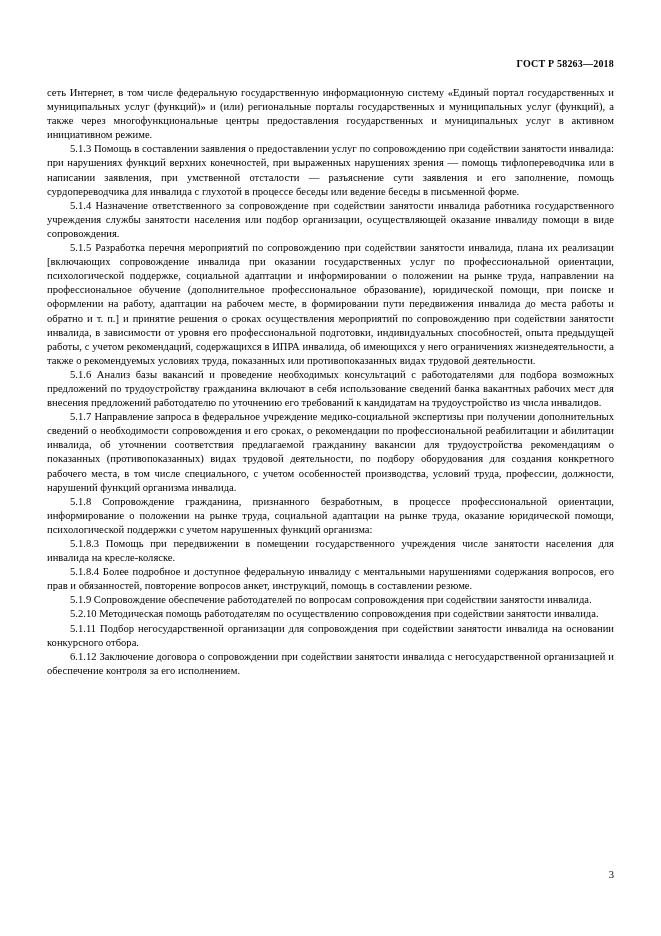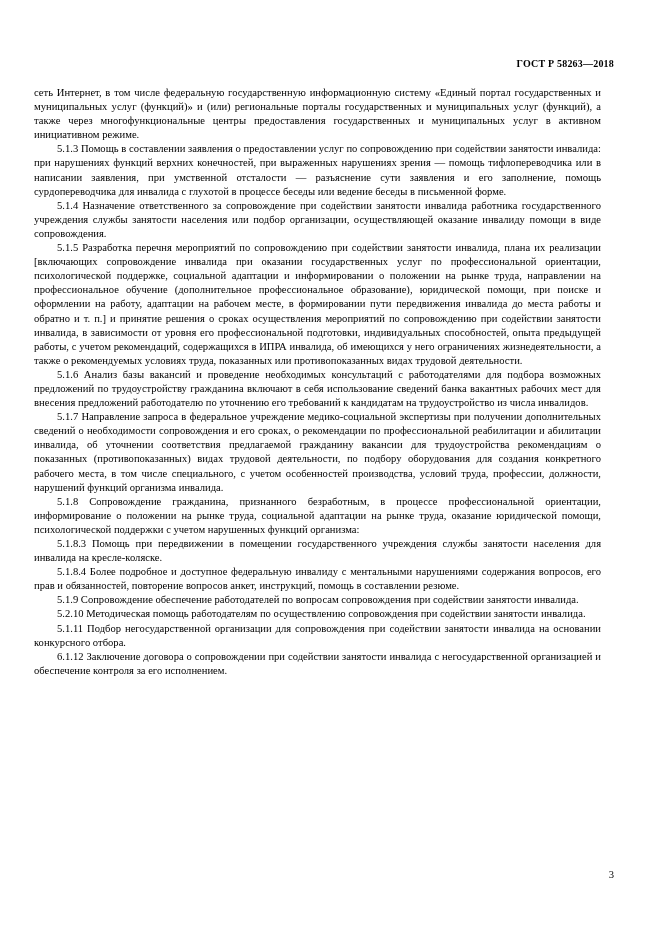--- a/index.html
+++ b/index.html
@@ -26,21 +26,21 @@
     top: 58px;
     right: 47px;
     font-family: "Liberation Serif", serif;
     font-size: 10px;
     font-weight: bold;
     letter-spacing: 0.2px;
   }
   .body-text {
     position: absolute;
     top: 86px;
-    left: 34px;
+    left: 47px;
     width: 567px;
     font-size: 10.6px;
     line-height: 14.1px;
     text-align: justify;
     text-justify: inter-word;
     hyphens: manual;
   }
   .body-text p {
     margin: 0;
     padding: 0;
@@ -64,21 +64,21 @@
   <div class="header">ГОСТ Р 58263—2018</div>
 
   <div class="body-text">
     <p>сеть Интернет, в том числе федеральную государственную информационную систему «Единый портал государственных и муниципальных услуг (функций)» и (или) региональные порталы государственных и муниципальных услуг (функций), а также через многофункциональные центры предоставления государственных и муниципальных услуг в активном инициативном режиме.</p>
     <p class="indent">5.1.3 Помощь в составлении заявления о предоставлении услуг по сопровождению при содействии занятости инвалида: при нарушениях функций верхних конечностей, при выраженных нарушениях зрения — помощь тифлопереводчика или в написании заявления, при умственной отсталости — разъяснение сути заявления и его заполнение, помощь сурдопереводчика для инвалида с глухотой в процессе беседы или ведение беседы в письменной форме.</p>
     <p class="indent">5.1.4 Назначение ответственного за сопровождение при содействии занятости инвалида работника государственного учреждения службы занятости населения или подбор организации, осуществляющей оказание инвалиду помощи в виде сопровождения.</p>
     <p class="indent">5.1.5 Разработка перечня мероприятий по сопровождению при содействии занятости инвалида, плана их реализации [включающих сопровождение инвалида при оказании государственных услуг по профессиональной ориентации, психологической поддержке, социальной адаптации и информировании о положении на рынке труда, направлении на профессиональное обучение (дополнительное профессиональное образование), юридической помощи, при поиске и оформлении на работу, адаптации на рабочем месте, в формировании пути передвижения инвалида до места работы и  обратно и т. п.] и принятие решения о сроках осуществления мероприятий по сопровождению при содействии занятости инвалида, в зависимости от уровня его профессиональной подготовки, индивидуальных способностей, опыта предыдущей работы, с учетом рекомендаций, содержащихся в ИПРА инвалида, об имеющихся у него ограничениях жизнедеятельности, а также о рекомендуемых условиях труда, показанных или противопоказанных видах трудовой деятельности.</p>
     <p class="indent">5.1.6 Анализ базы вакансий и проведение необходимых консультаций с работодателями для подбора возможных предложений по трудоустройству гражданина включают в себя использование сведений банка вакантных рабочих мест для внесения предложений работодателю по уточнению его требований к кандидатам на трудоустройство из числа инвалидов.</p>
     <p class="indent">5.1.7 Направление запроса в федеральное учреждение медико-социальной экспертизы при получении дополнительных сведений о необходимости сопровождения и его сроках, о рекомендации по профессиональной реабилитации и абилитации инвалида, об уточнении соответствия предлагаемой гражданину вакансии для трудоустройства рекомендациям о показанных (противопоказанных) видах трудовой деятельности, по подбору оборудования для создания конкретного рабочего места, в том числе специального, с учетом особенностей производства, условий труда, профессии, должности, нарушений функций организма инвалида.</p>
     <p class="indent">5.1.8 Сопровождение гражданина, признанного безработным, в процессе профессиональной ориентации, информирование о положении на рынке труда, социальной адаптации на рынке труда, оказание юридической помощи, психологической поддержки с учетом нарушенных функций организма:</p>
-    <p class="indent">5.1.8.3 Помощь при передвижении в помещении государственного учреждения службы занятости населения для инвалида на кресле-коляске.</p>
+    <p class="indent">5.1.8.3 Помощь при передвижении в помещении государственного учреждения числе занятости населения для инвалида на кресле-коляске.</p>
     <p class="indent">5.1.8.4 Более подробное и доступное федеральную инвалиду с ментальными нарушениями содержания вопросов, его прав и обязанностей, повторение вопросов анкет, инструкций, помощь в составлении резюме.</p>
     <p class="indent">5.1.9 Сопровождение обеспечение работодателей по вопросам сопровождения при содействии занятости инвалида.</p>
     <p class="indent">5.2.10 Методическая помощь работодателям по осуществлению сопровождения при содействии занятости инвалида.</p>
     <p class="indent">5.1.11 Подбор негосударственной организации для сопровождения при содействии занятости инвалида на основании конкурсного отбора.</p>
     <p class="indent">6.1.12 Заключение договора о сопровождении при содействии занятости инвалида с негосударственной организацией и обеспечение контроля за его исполнением.</p>
   </div>
 
   <div class="footer-page">3</div>
 
 </div>

